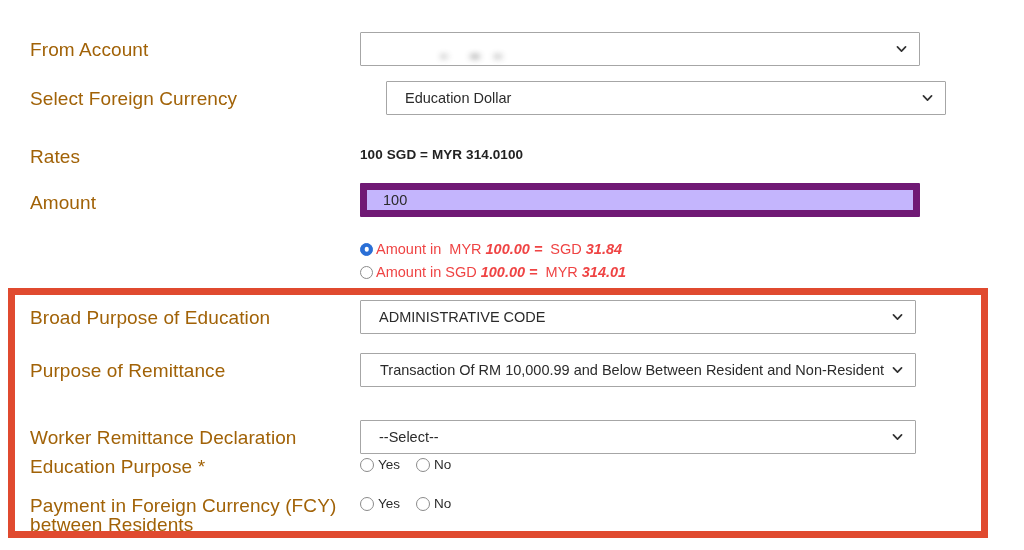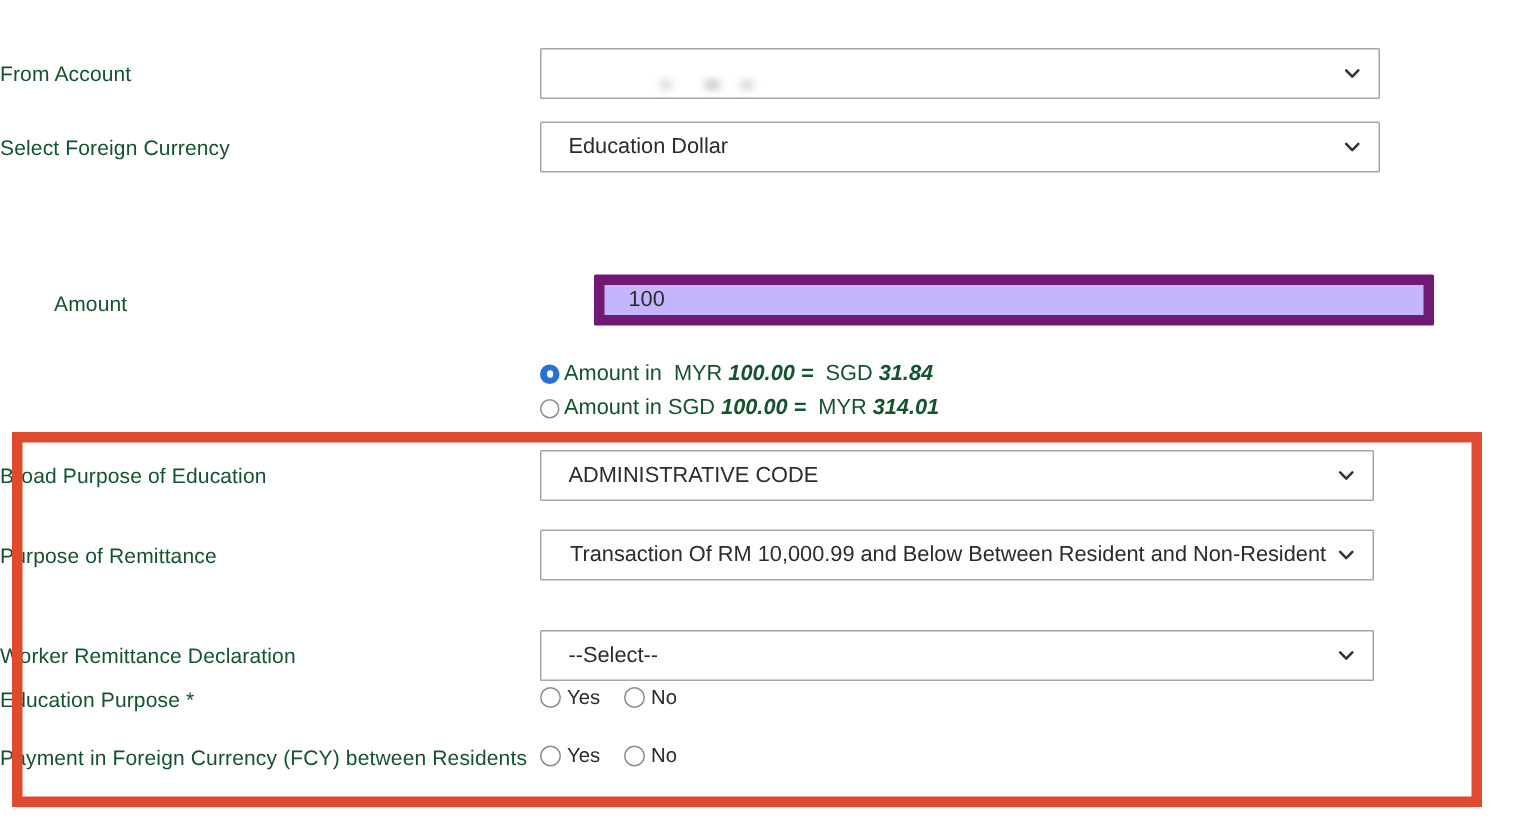--- a/index.html
+++ b/index.html
@@ -27,24 +27,25 @@
   
   .row {
     position: absolute;
     left: 0;
     width: 1024px;
     display: flex;
     align-items: flex-start;
   }
   .label {
     width: 360px;
-    box-sizing: border-box;
-    font-size: 14px;
+    padding-left: 30px;
+    box-sizing: border-box;
+    font-size: 19px;
     line-height: 19px;
-    color: #14532d;
+    color: #a16207;
     letter-spacing: 0.1px;
   }
   .field {
     flex: 1;
     position: relative;
   }
 
   
   .select {
     position: relative;
@@ -123,21 +124,21 @@
     font-weight: bold;
     color: #222;
     letter-spacing: .1px;
   }
 
   
   .radio-line {
     display: flex;
     align-items: center;
     font-size: 14.5px;
-    color: #14532d;
+    color: #ef4444;
     height: 22px;
   }
   .radio-line + .radio-line { margin-top: 1px; }
   .radio {
     width: 13px;
     height: 13px;
     border-radius: 50%;
     border: 1.6px solid #8b8b8b;
     box-sizing: border-box;
     background: #fff;
@@ -198,37 +199,43 @@
         <span class="redacted"></span>
         <span class="chev">
           <svg viewBox="0 0 16 16" width="13" height="13">
             <path d="M3 5.5 L8 10.5 L13 5.5" fill="none" stroke="#333" stroke-width="2.1" stroke-linecap="round" stroke-linejoin="round"></path>
           </svg>
         </span>
       </div>
     </div>
   </div>
 
-  <div class="row" style="top:81px;">
+  <div class="row" style="top:81px;gap:26px;">
     <div class="label" style="padding-top:8px;">Select Foreign Currency</div>
     <div class="field">
       <div class="select" style="width:560px;">
         <span class="sel-text">Education Dollar</span>
         <span class="chev">
           <svg viewBox="0 0 16 16" width="13" height="13">
             <path d="M3 5.5 L8 10.5 L13 5.5" fill="none" stroke="#333" stroke-width="2.1" stroke-linecap="round" stroke-linejoin="round"></path>
           </svg>
         </span>
       </div>
     </div>
   </div>
 
+  <div class="row" style="top:147px;">
+    <div class="label">Rates</div>
+    <div class="field">
+      <div class="static-bold">100 SGD = MYR 314.0100</div>
+    </div>
+  </div>
 
   <div class="row" style="top:183px;">
-    <div class="label" style="padding-top:10px;margin-left:36px;">Amount</div>
+    <div class="label" style="padding-top:10px;">Amount</div>
     <div class="field">
       <div class="textinput" style="width:560px;">
         <span>100</span>
       </div>
     </div>
   </div>
 
   <div class="row" style="top:238px;">
     <div class="label"></div>
     <div class="field">

